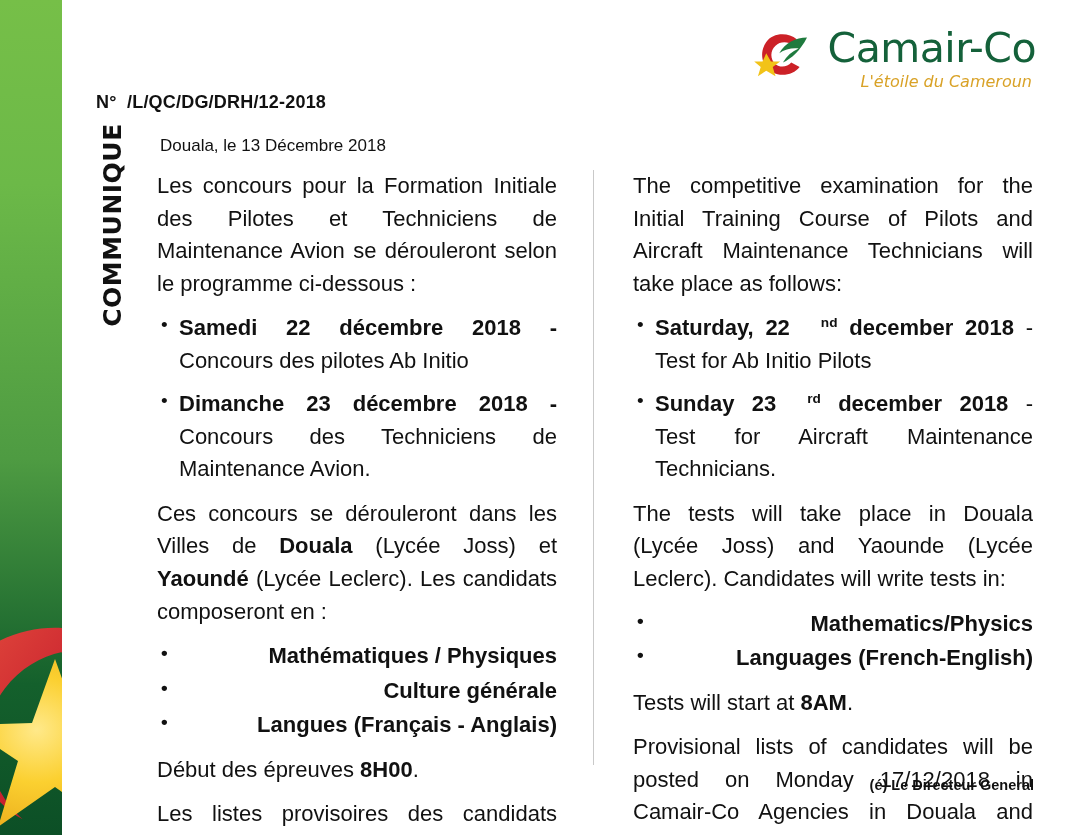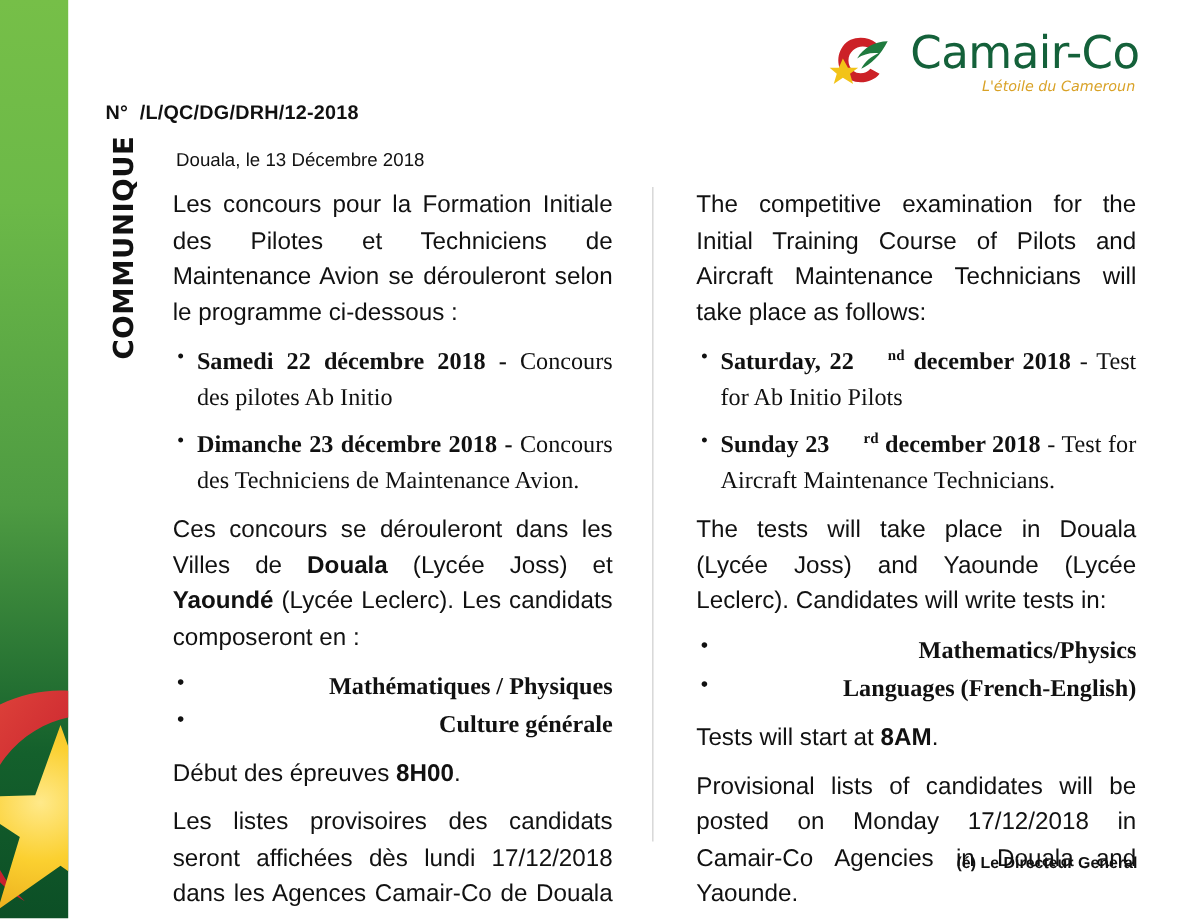--- a/index.html
+++ b/index.html
@@ -39,21 +39,21 @@
   #logo-word {
     font-family: "DejaVu Sans", sans-serif;
     font-size: 41px;
     line-height: 44px;
     letter-spacing: -0.5px;
     color: #14613a;
     font-weight: 400;
   }
   #logo-tagline {
     font-family: "DejaVu Sans", sans-serif;
-    font-size: 13px;
+    font-size: 16px;
     font-style: italic;
     color: #d9a227;
     margin-top: 2px;
     margin-right: 4px;
   }
 
   
   #ref-no {
     position: absolute;
     left: 96px; top: 92px;
@@ -108,21 +108,20 @@
 
   .para { margin: 0 0 12px 0; }
 
   ul.bullets { list-style: none; margin: 0 0 12px 0; padding: 0; }
   ul.bullets.compact { margin-bottom: 12px; }
   ul.bullets li {
     position: relative;
     padding-left: 22px;
     margin-bottom: 11px;
     text-align: justify;
-    font-family: Liberation Serif, serif;
   }
   ul.bullets.compact li { margin-bottom: 2px; text-align: right; }
   ul.bullets li:last-child { margin-bottom: 0; }
   ul.bullets li::before {
     content: "\2022";
     position: absolute;
     left: 4px; top: -1px;
     font-size: 19px;
     line-height: inherit;
   }
@@ -187,20 +186,21 @@
   <ul class="bullets">
     <li><b>Samedi 22 décembre 2018</b><b> - </b><span>Concours des pilotes Ab Initio</span></li>
     <li><b>Dimanche 23 décembre 2018</b><b> - </b><span>Concours des Techniciens de Maintenance Avion.</span></li>
   </ul>
 
   <p class="para"><span>Ces concours se dérouleront dans les Villes de </span><b>Douala</b><span> (Lycée Joss) et </span><b>Yaoundé</b><span> (Lycée Leclerc). Les candidats composeront en :</span></p>
 
   <ul class="bullets compact">
     <li class="b">Mathématiques / Physiques</li>
     <li class="b">Culture générale</li>
+    <li class="b">Langues (Français - Anglais)</li>
   </ul>
 
   <p class="para"><span>Début des épreuves </span><b>8H00</b><span>.</span></p>
 
   <p class="para">Les listes provisoires des candidats seront affichées dès lundi 17/12/2018 dans les Agences Camair-Co de Douala et  Yaoundé.</p>
 </div>
 
 <div class="column" id="col-en">
 
   <p class="para">The competitive examination for the Initial Training Course of Pilots and Aircraft Maintenance Technicians will take place as follows:</p>

